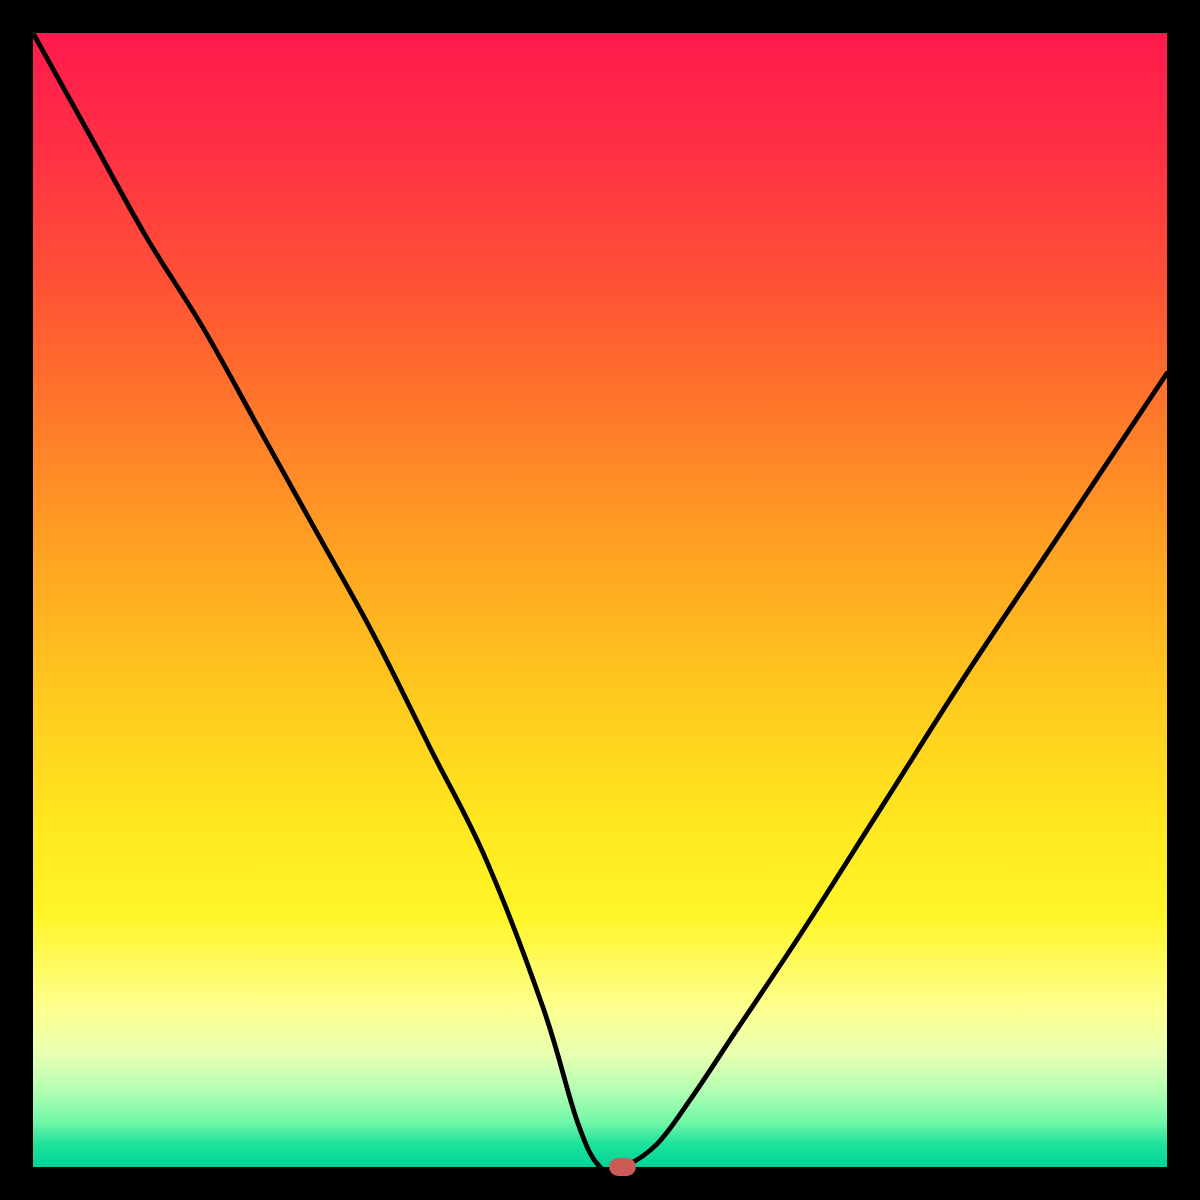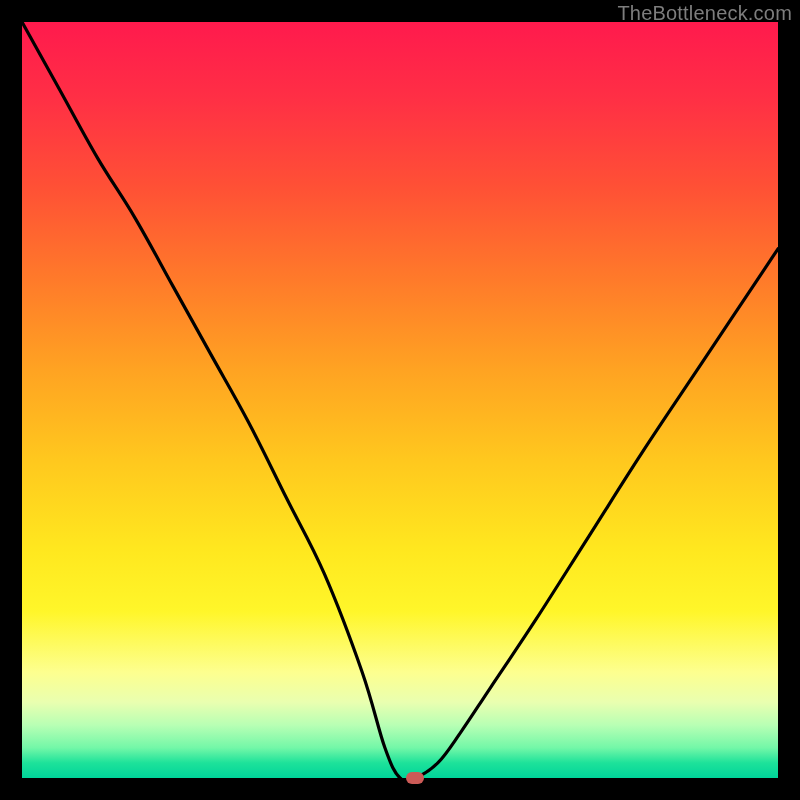--- a/index.html
+++ b/index.html
@@ -66,21 +66,20 @@
     height: 12px;
     border-radius: 6px;
     background: #cc5b57;
     transform: translate(-50%, -50%);
   }
 </style>
 </head>
 <body>
 
 <div class="frame">
-  <div class="watermark">TheBottleneck.com</div>
 
   <div class="plot">
     <svg class="curve" viewBox="0 0 756 756" preserveAspectRatio="none">
       <path id="curve-path" fill="none" stroke="#000000" stroke-width="3.2" stroke-linecap="round" stroke-linejoin="round" d="M 0.0 0.0 C 6.8 12.2, 24.2 43.5, 37.8 68.0 C 51.4 92.5, 62.0 112.9, 75.6 136.1 C 89.2 159.2, 99.8 173.4, 113.4 196.6 C 127.0 219.7, 137.6 240.1, 151.2 264.6 C 164.8 289.1, 175.4 308.1, 189.0 332.6 C 202.6 357.1, 213.2 374.8, 226.8 400.7 C 240.4 426.5, 251.0 449.1, 264.6 476.3 C 278.2 503.5, 288.8 520.6, 302.4 551.9 C 316.0 583.2, 329.3 618.9, 340.2 650.2 C 351.1 681.5, 356.1 706.7, 362.9 725.8 C 369.7 744.8, 372.6 750.6, 378.0 756.0 C 383.4 761.4, 386.3 758.7, 393.1 756.0 C 399.9 753.3, 407.6 749.0, 415.8 740.9 C 424.0 732.7, 429.0 724.2, 438.5 710.6 C 448.0 697.0, 455.1 685.7, 468.7 665.3 C 482.3 644.9, 496.4 624.5, 514.1 597.2 C 531.8 570.0, 547.9 544.0, 567.0 514.1 C 586.1 484.1, 599.5 462.2, 619.9 430.9 C 640.3 399.6, 655.9 376.9, 680.4 340.2 C 704.9 303.5, 742.4 247.2, 756.0 226.8"></path>
     </svg>
     <div class="marker" id="min-marker" style="left: 393.12px; top: 756px; background: rgb(204, 91, 87);"></div>
   </div>
 </div>
 
 </body></html>

